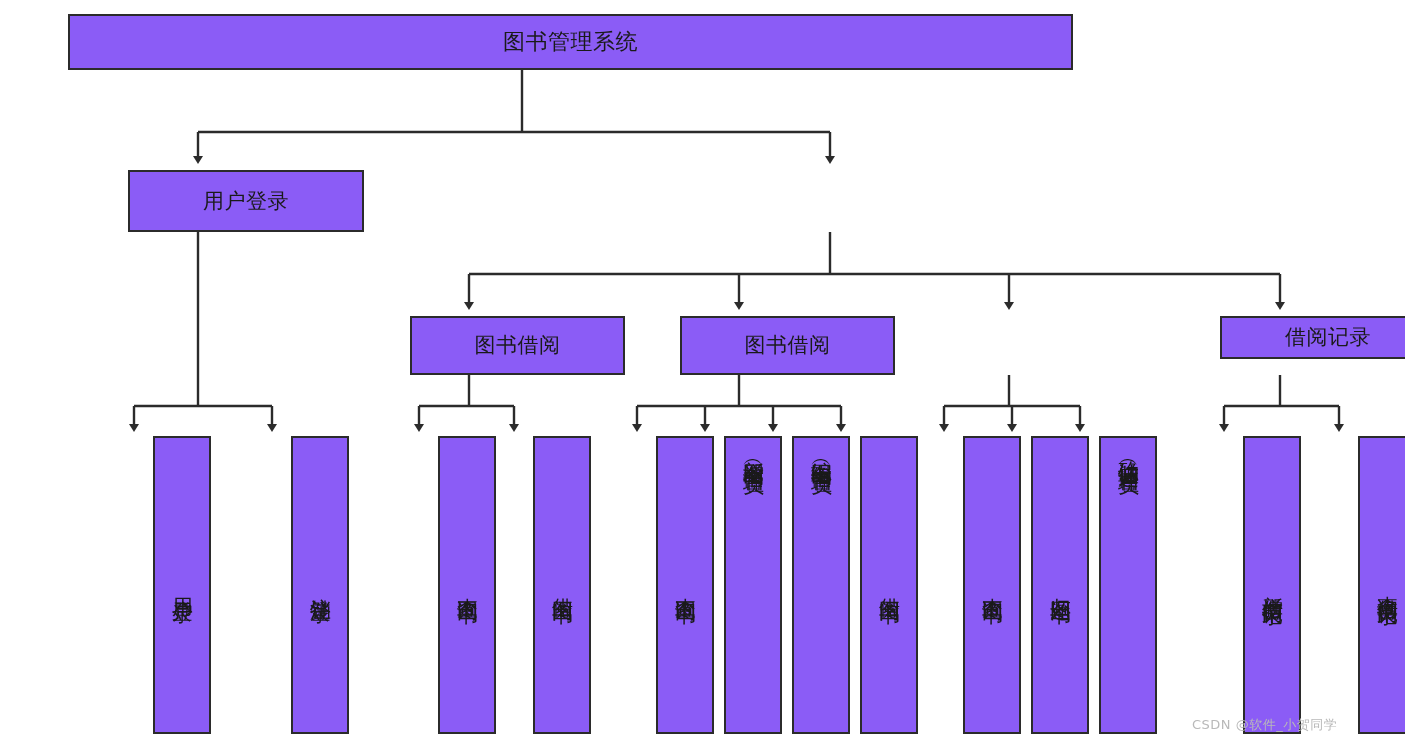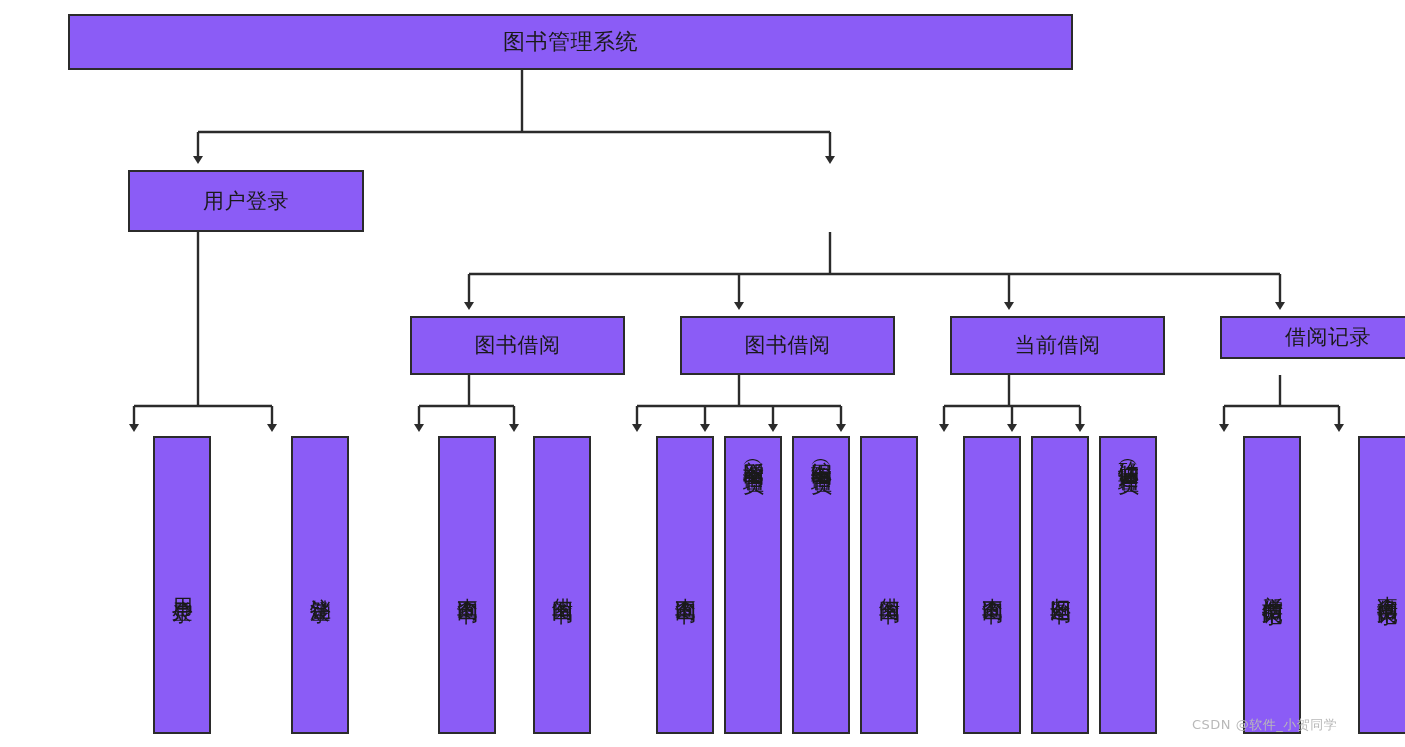--- a/index.html
+++ b/index.html
@@ -134,23 +134,20 @@
   <div class="node horizontal" style="left:80px; top:170px; width:236px; height:62px;">
     <span class="label">用户登录</span>
   </div>
 
   <div class="node horizontal" style="left:362px; top:316px; width:215px; height:59px;">
     <span class="label">图书借阅</span>
   </div>
   <div class="node horizontal" style="left:632px; top:316px; width:215px; height:59px;">
     <span class="label">图书借阅</span>
   </div>
-  <div class="node horizontal" style="left:902px; top:316px; width:215px; height:59px;">
-    <span class="label">当前借阅</span>
-  </div>
   <div class="node horizontal" style="left:1172px; top:316px; width:216px; height:43px;">
     <span class="label">借阅记录</span>
   </div>
 
   <div class="node vertical centered" style="left:105px; top:436px; width:58px; height:298px;">
     <span class="label">用户登录</span>
   </div>
   <div class="node vertical centered" style="left:243px; top:436px; width:58px; height:298px;">
     <span class="label">注销登录</span>
   </div>

